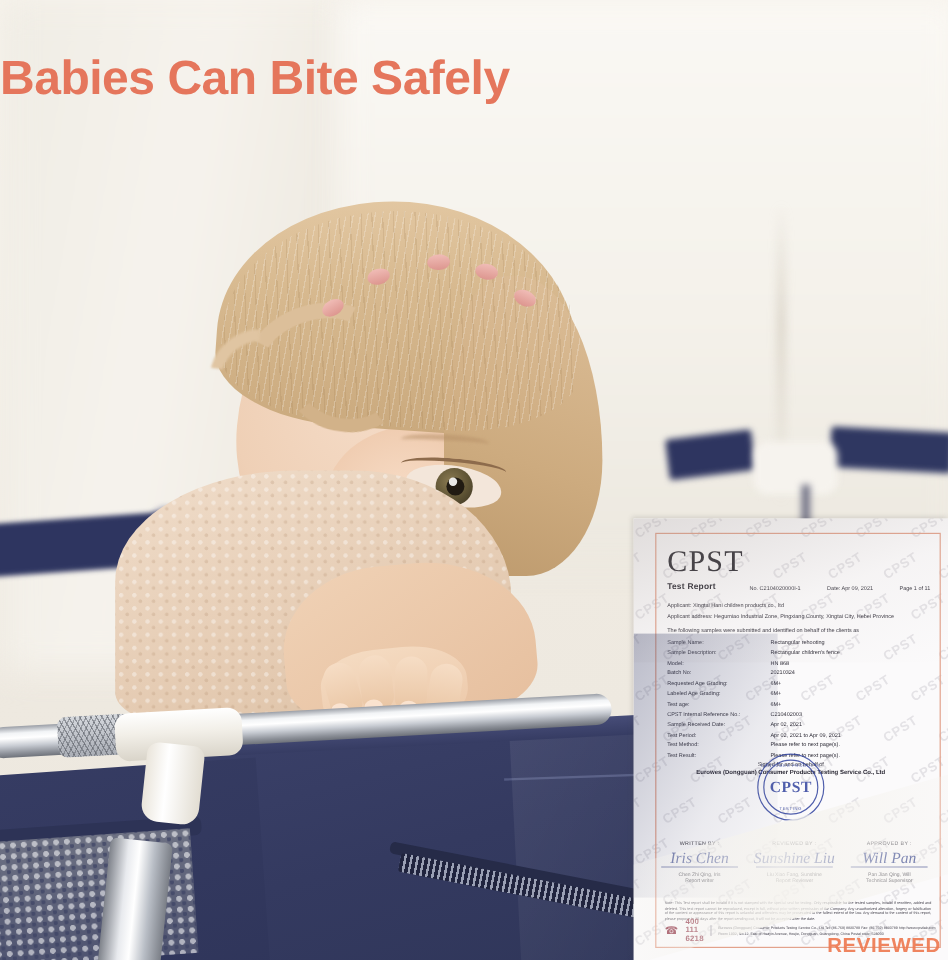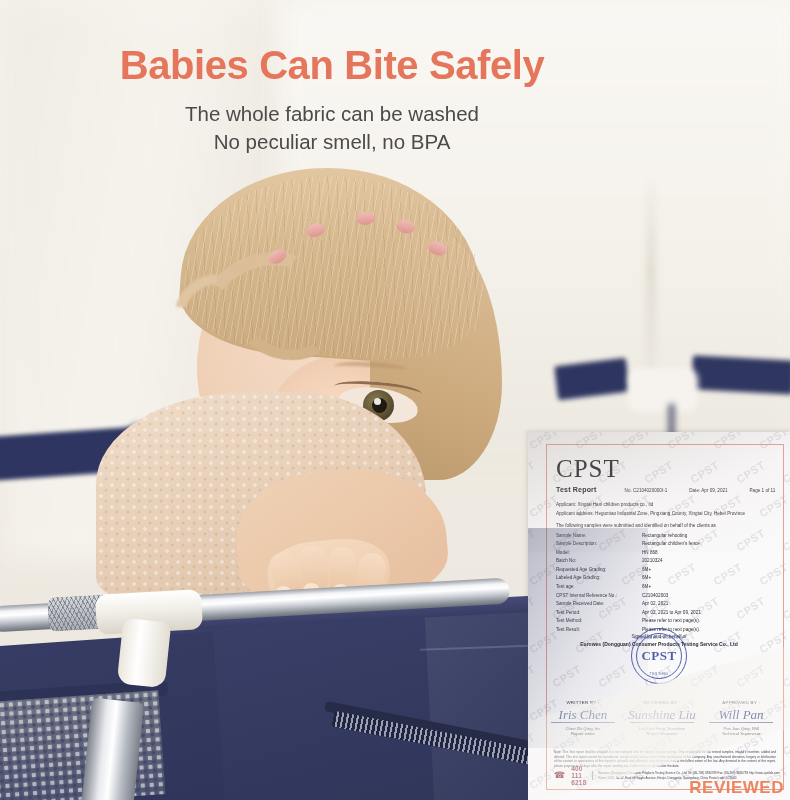--- a/index.html
+++ b/index.html
@@ -323,21 +323,21 @@
     transform: rotate(11deg);
     border-radius: 3px;
   }
   .zipper-tape {
     position: absolute; left: 322px; top: 734px; width: 346px; height: 10px;
     background: #262b48; transform: rotate(11deg); border-radius: 4px;
   }
 
   
   .headline-block {
-    position: absolute; left: 0; top: 44px; width: 664px; text-align: center; z-index: 6;
+    position: absolute; left: 0; top: 44px; width: 664px; text-align: left; z-index: 6;
   }
   .headline {
     font-size: 40px; font-weight: bold; letter-spacing: -0.4px;
     color: #e5765c; line-height: 1.05;
   }
   .subline {
     margin-top: 14px; font-size: 20.5px; color: #4b4b4b; line-height: 1.38; font-weight: 400;
   }
 
   
@@ -535,24 +535,20 @@
     <div class="zipper"></div>
     <div class="rail"></div>
     <div class="rail-lower"></div>
     <div class="knurl"></div>
     <div class="tee-h"></div>
     <div class="tee-v"></div>
   </div>
 
   <div class="headline-block">
     <div class="headline">Babies Can Bite Safely</div>
-    <div class="subline">
-      <div>The whole fabric can be washed</div>
-      <div>No peculiar smell, no BPA</div>
-    </div>
   </div>
 
   <div class="cert">
     <div class="cert-wm" id="cert-watermark">
         <span style="left: 0px; top: 0px;">CPST</span>
         <span style="left: 46px; top: 0px;">CPST</span>
         <span style="left: 92px; top: 0px;">CPST</span>
         <span style="left: 138px; top: 0px;">CPST</span>
         <span style="left: 184px; top: 0px;">CPST</span>
         <span style="left: 230px; top: 0px;">CPST</span>

